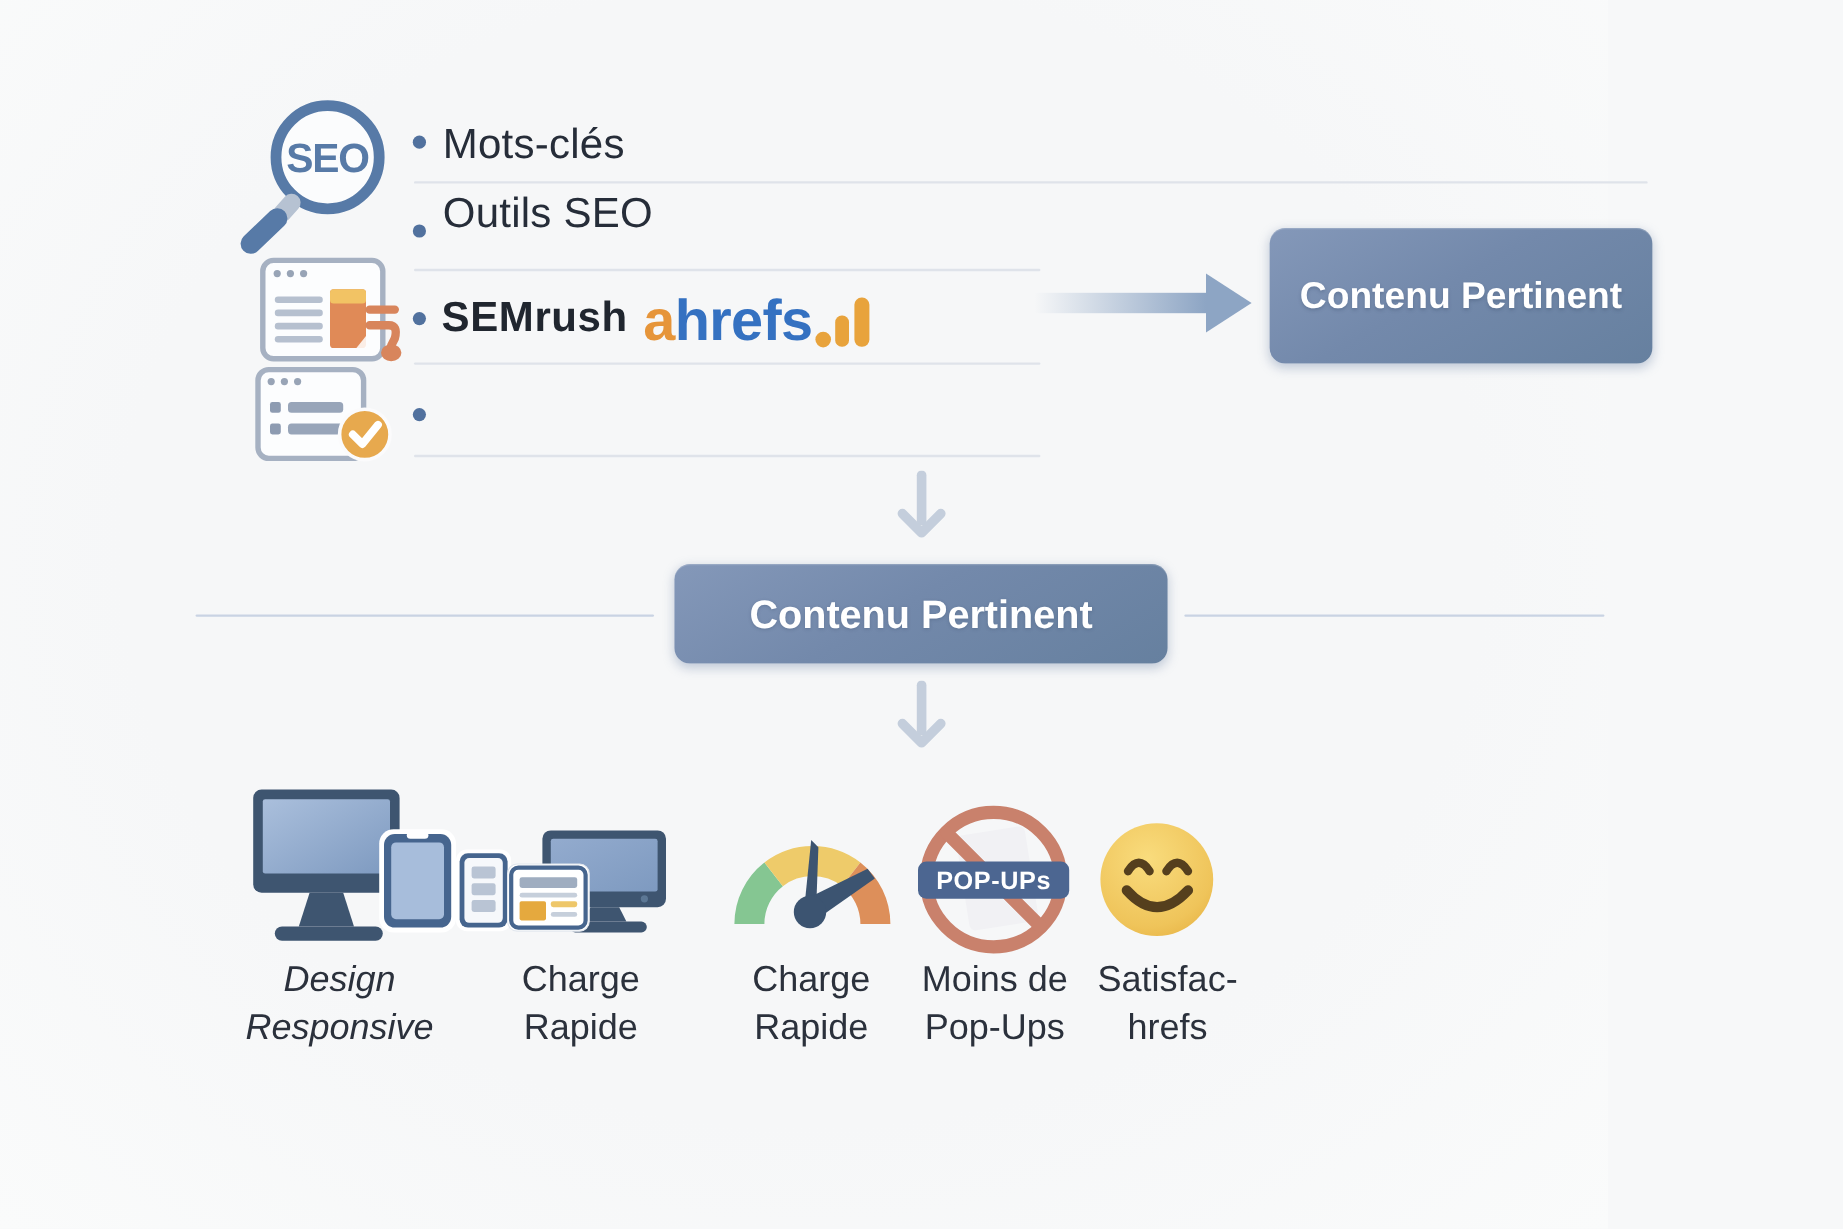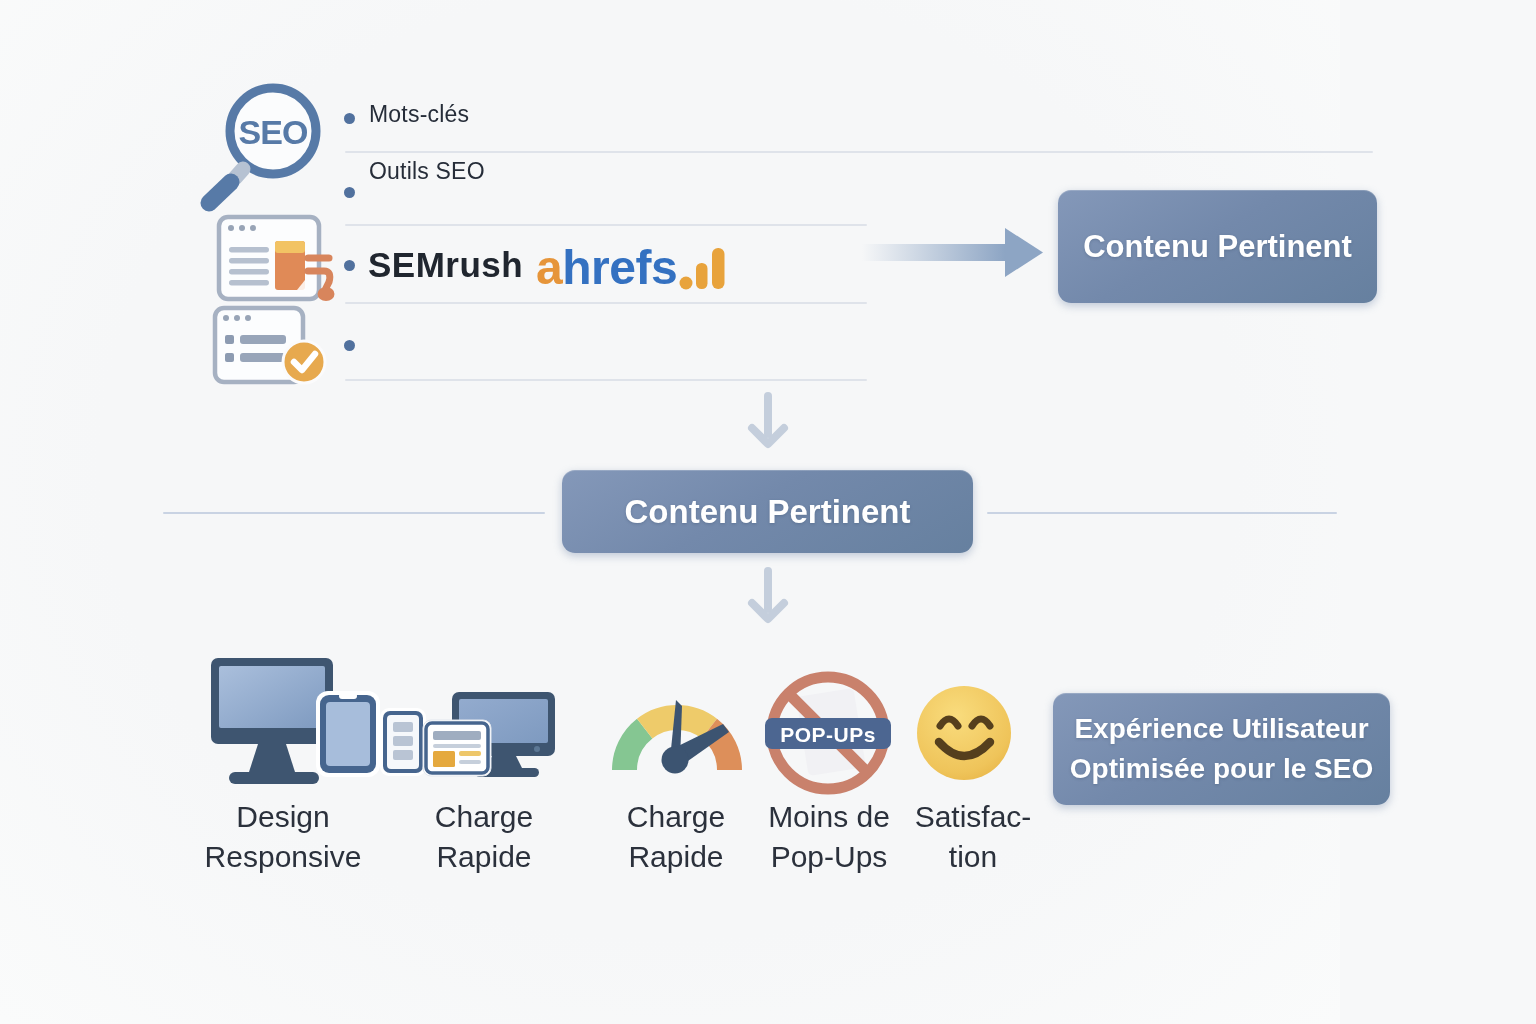--- a/index.html
+++ b/index.html
@@ -16,21 +16,21 @@
     background: radial-gradient(ellipse at 50% 45%, #f6f7f8 60%, #fafbfb 100%);
   }
   .abs { position: absolute; }
 
   
   .row-underline { position: absolute; height: 2px; background: #dfe3ea; border-radius: 1px; }
   .divider { position: absolute; height: 2px; background: #c9d3e3; border-radius: 1px; }
   .bullet { position: absolute; width: 11px; height: 11px; border-radius: 50%; background: #51719e; }
   .list-text {
     position: absolute;
-    font-size: 23px;
+    font-size: 35px;
     color: #262d39;
     letter-spacing: 0.2px;
   }
 
   
   .semrush {
     position: absolute;
     font-size: 35px;
     font-weight: bold;
     color: #20262f;
@@ -238,27 +238,25 @@
         <stop offset="0.7" stop-color="#efc45a"></stop>
         <stop offset="1" stop-color="#e5ae3f"></stop>
       </radialGradient>
     </defs>
     <circle cx="51" cy="49" r="47" fill="url(#faceGrad)"></circle>
     <path d="M 27 42 Q 36 28 45 42" fill="none" stroke="#553f1d" stroke-width="7" stroke-linecap="round"></path>
     <path d="M 59 42 Q 68 28 77 42" fill="none" stroke="#553f1d" stroke-width="7" stroke-linecap="round"></path>
     <path d="M 26 58 Q 51 86 77 58" fill="none" stroke="#553f1d" stroke-width="8.5" stroke-linecap="round"></path>
   </svg>
 
-  <div class="factor-label" style="left:168px; top:797px;">Design
+  <div class="factor-label" style="left:168px; top:797px;font-style:italic;">Design
 Responsive</div>
   <div class="factor-label" style="left:369px; top:797px;">Charge
 Rapide</div>
   <div class="factor-label" style="left:561px; top:797px;">Charge
 Rapide</div>
   <div class="factor-label" style="left:714px; top:797px;">Moins de
 Pop-Ups</div>
   <div class="factor-label" style="left:858px; top:797px;">Satisfac-
-tion</div>
-
-  <div class="flow-node node-final" style="left:1053px; top:693px; width:337px; height:112px;">Expérience Utilisateur
-Optimisée pour le SEO</div>
+hrefs</div>
+
 
 </div>
 
 </body></html>

